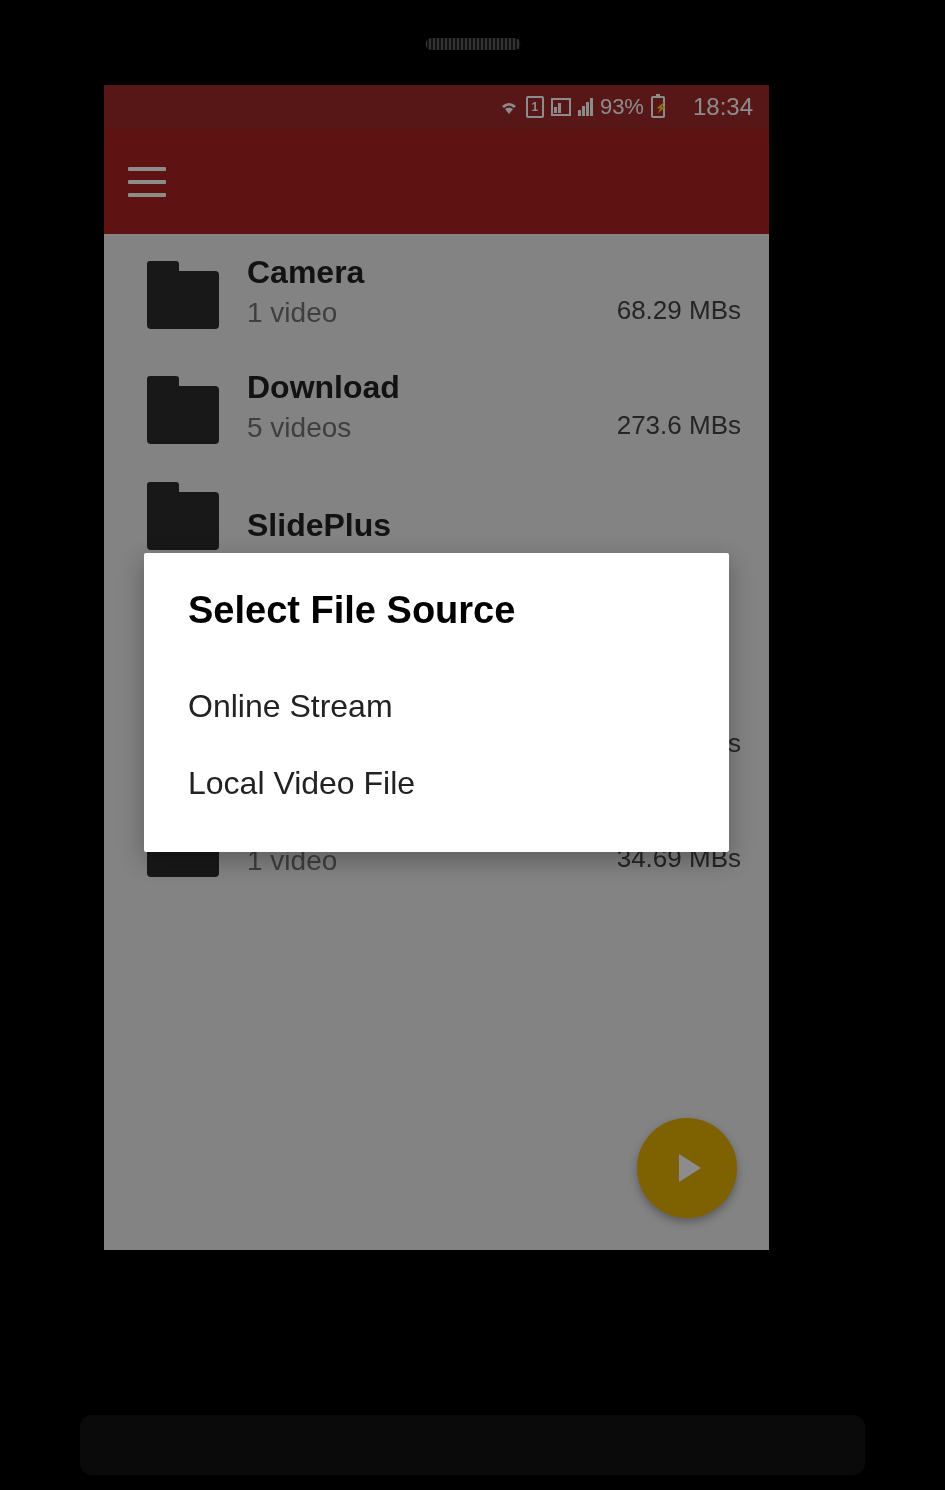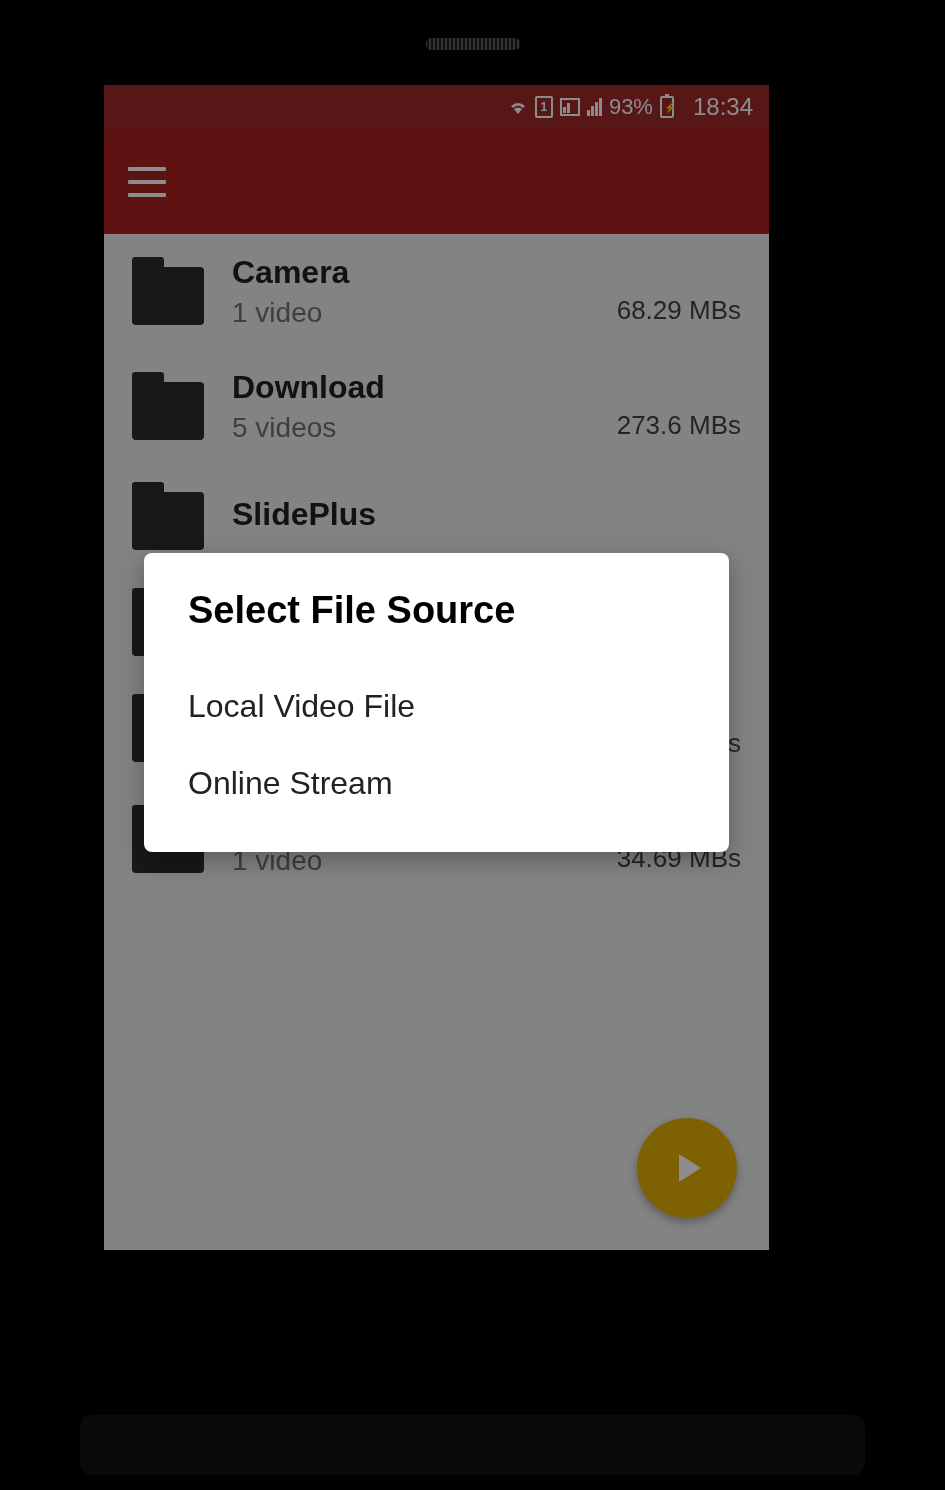--- a/index.html
+++ b/index.html
@@ -116,23 +116,24 @@
 
     .content {
       background: #eeeeee;
       height: calc(100% - 149px);
       position: relative;
       z-index: 1;
     }
 
     .folder-row {
       display: flex;
-      align-items: center;
+      align-items: flex-end;
       padding: 20px 28px 20px 28px;
       position: relative;
+      margin-left: 15px;
     }
 
     .folder-icon {
       width: 72px;
       height: 58px;
       background: #2d2d2d;
       border-radius: 4px;
       position: relative;
       margin-right: 28px;
       margin-top: 8px;
@@ -199,21 +200,21 @@
       border-bottom: 14px solid transparent;
       margin-left: 6px;
     }
 
     .dialog {
       position: absolute;
       left: 40px;
       right: 40px;
       top: 468px;
       background: #fff;
-      border-radius: 8px;
+      border-radius: 2px;
       z-index: 10;
       padding: 36px 44px 30px 44px;
       box-shadow: 0 8px 24px rgba(0,0,0,0.3);
     }
 
     .dialog-title {
       font-size: 38px;
       color: #000;
       font-weight: bold;
       margin-bottom: 36px;
@@ -275,21 +276,21 @@
           <span></span>
           <span></span>
           <span></span>
           <span></span>
         </span>
       <span style="font-size:22px;">93%</span>
       <span style="display:inline-block;width:14px;height:22px;border:2px solid #fff;border-radius:2px;position:relative;">
         <span style="position:absolute;top:-4px;left:3px;width:4px;height:2px;background:#fff;"></span>
         <span style="position:absolute;left:2px;right:2px;top:50%;transform:translateY(-50%);font-size:10px;color:#fff;text-align:center;">⚡</span>
       </span>
-      <span style="font-size:24px;margin-left:12px;text-align:right;">18:34</span>
+      <span style="font-size:24px;margin-left:21px;text-align:right;">18:34</span>
     </div>
   </div>
 
   <div class="app-bar">
     <div class="hamburger">
       <span></span>
         <span></span>
         <span></span>
     </div>
   </div>
@@ -353,19 +354,19 @@
     <div class="fab">
       <div class="fab-play"></div>
     </div>
 
   </div>
 
   <div class="dim-overlay"></div>
 
   <div class="dialog">
     <div class="dialog-title">Select File Source</div>
+    <div class="dialog-option">Online Stream</div>
     <div class="dialog-option">Local Video File</div>
-    <div class="dialog-option">Online Stream</div>
   </div>
 
 </div>
 
 <div class="nav-bar"></div>
 
 </body></html>

